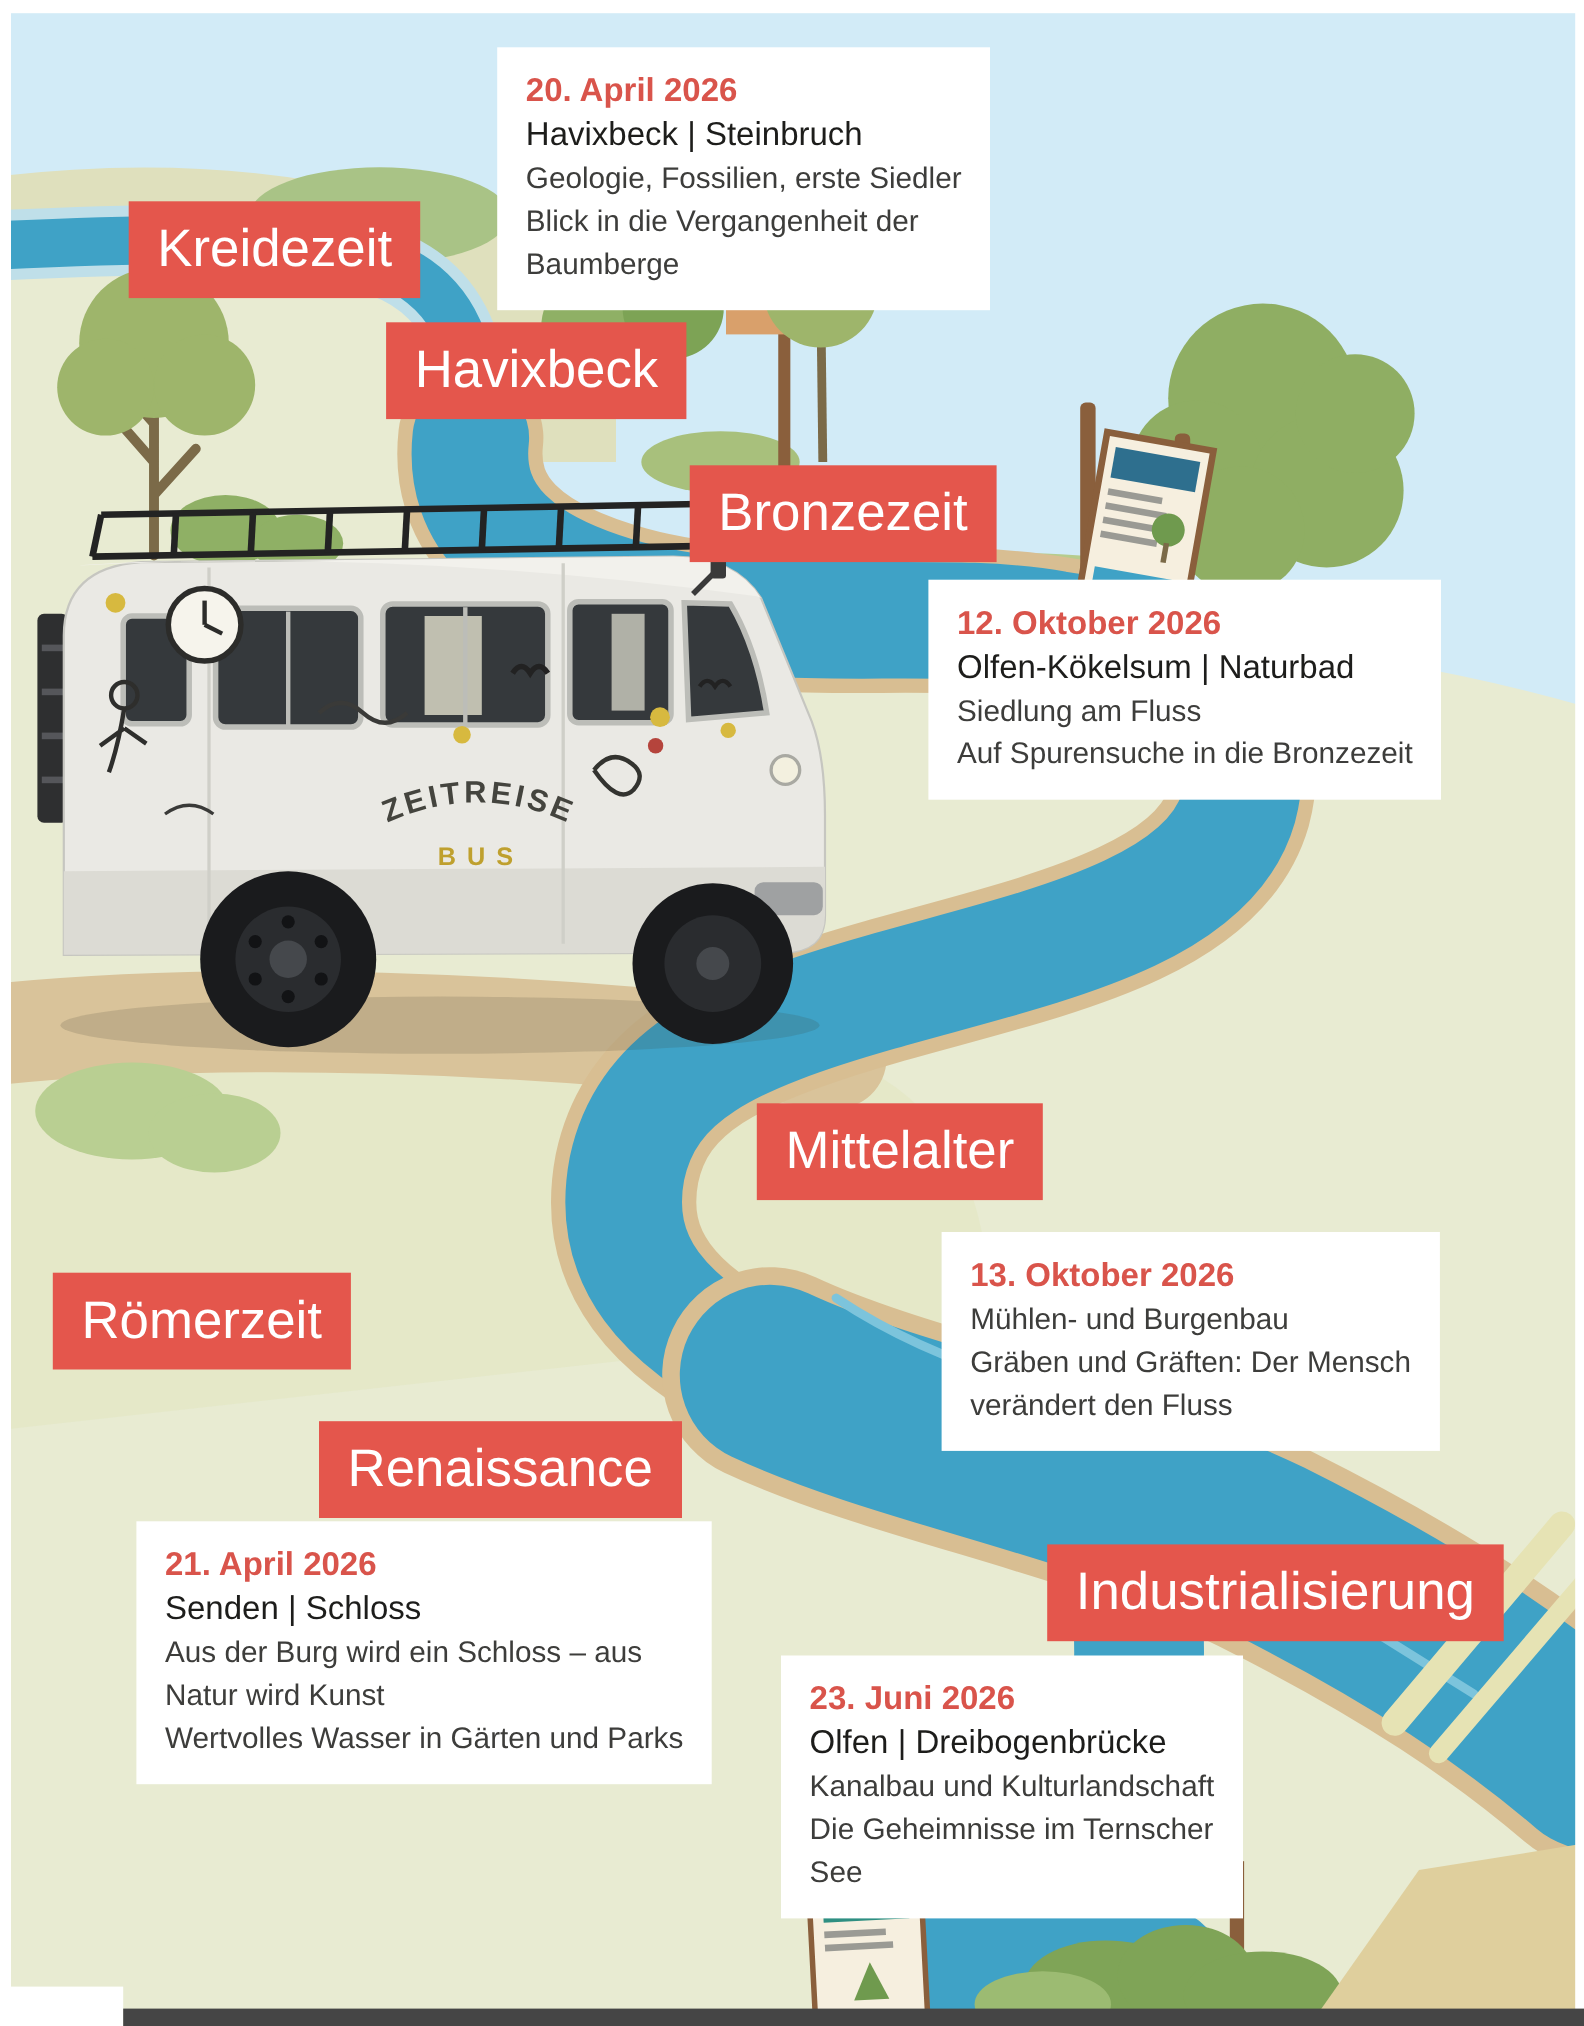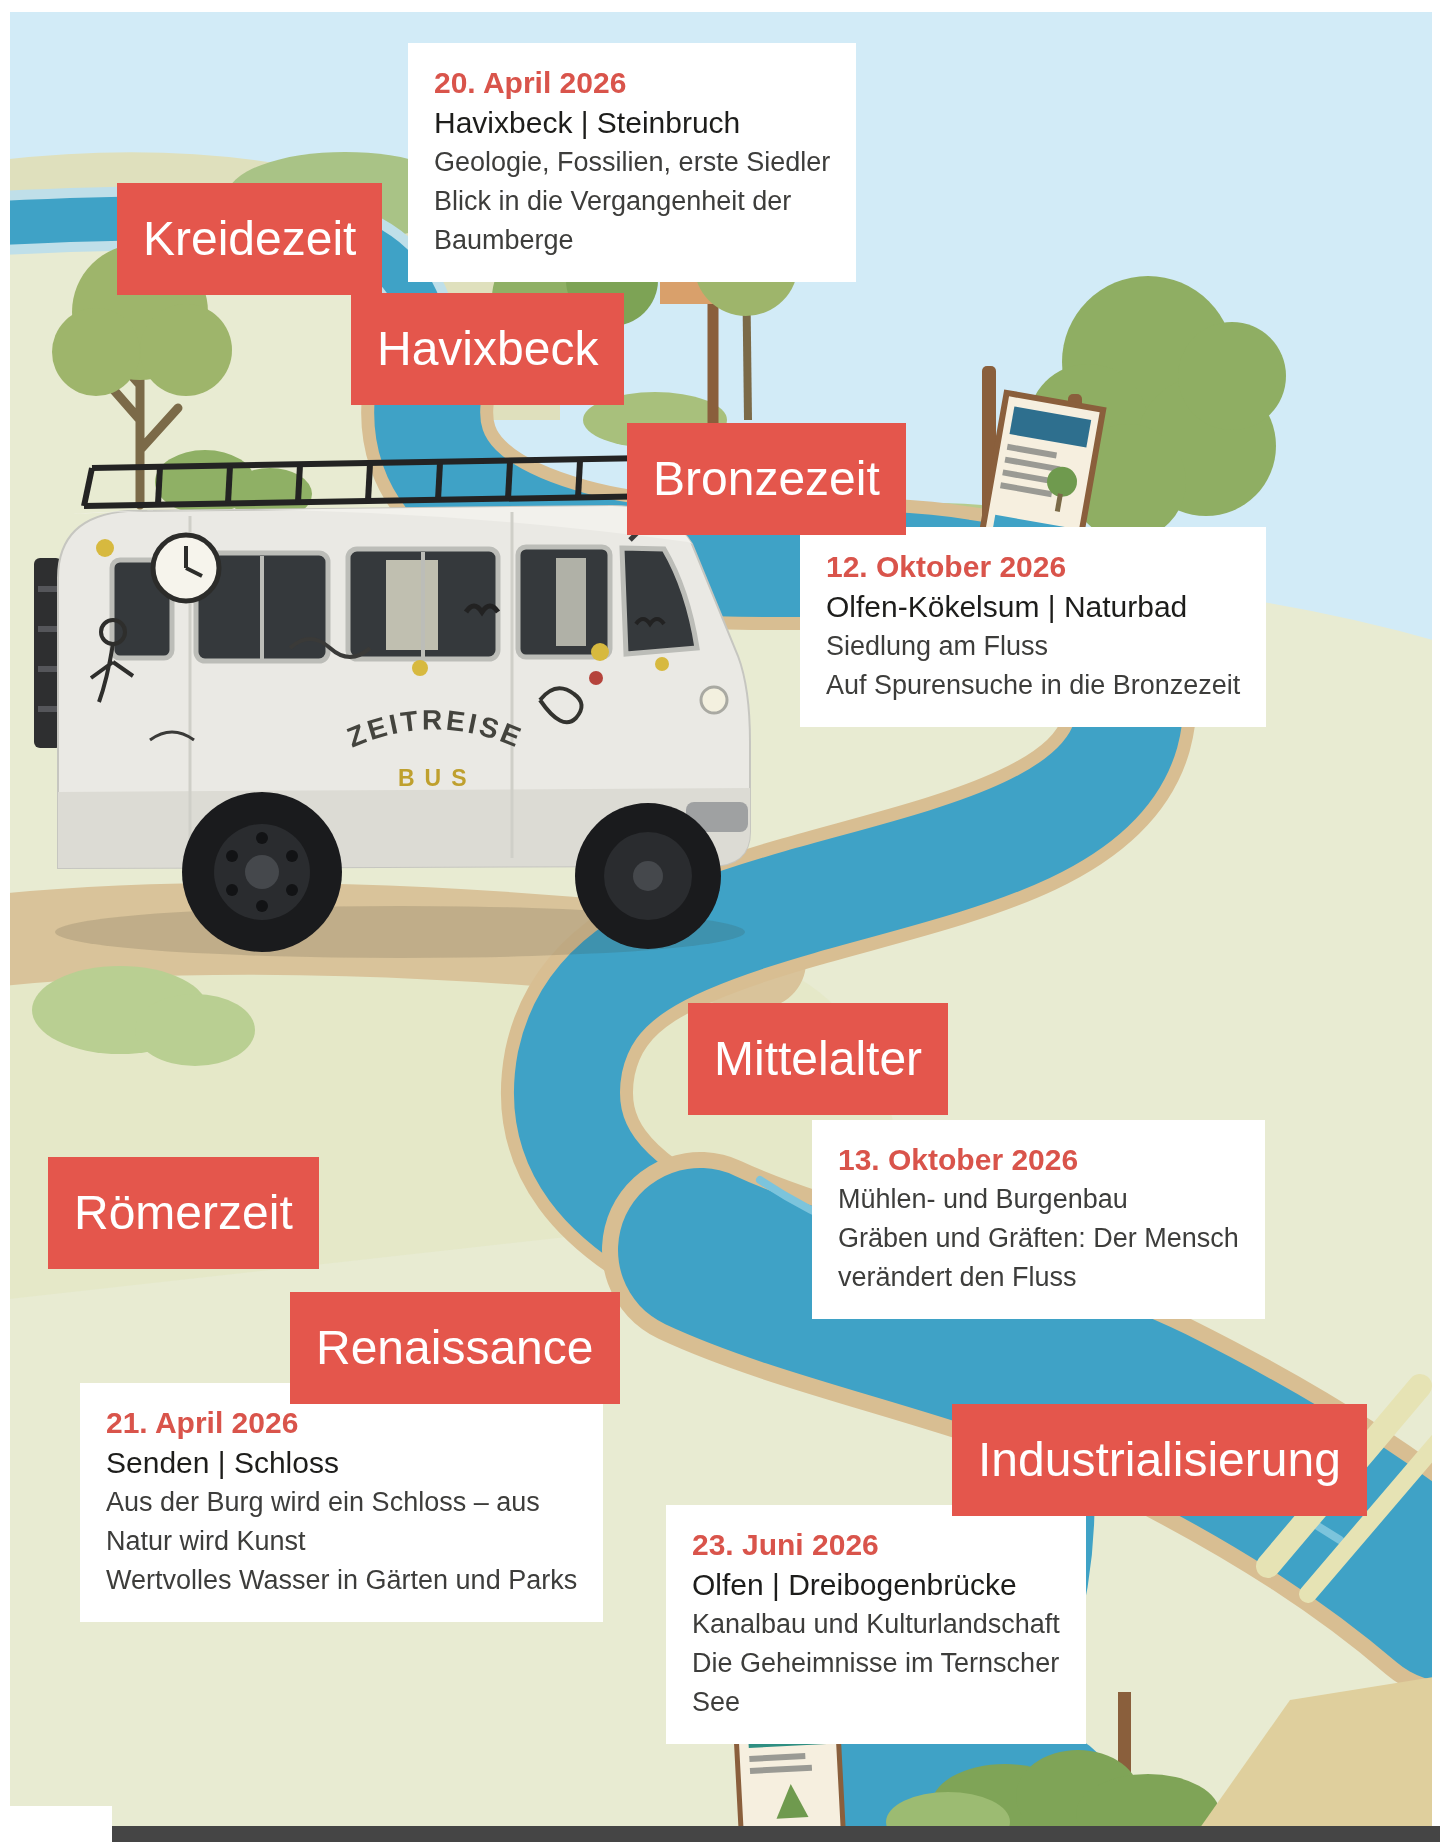--- a/index.html
+++ b/index.html
@@ -1,21 +1,21 @@
 <!DOCTYPE html>
 <html><head>
 <meta charset="utf-8">
 <style>
   html,body{margin:0;padding:0;background:#ffffff;}
   .page{position:relative;width:1440px;height:1842px;background:#fff;overflow:hidden;
         font-family:"Liberation Sans","DejaVu Sans",sans-serif;}
   .scene{position:absolute;left:0;top:0;width:1440px;height:1842px;}
   .era{position:absolute;background:#e4564c;color:#fff;font-size:48px;line-height:56px;
-       padding:28px 26px;white-space:nowrap;z-index:4;}
-  .card{position:absolute;background:#fff;padding:20px 26px 22px 26px;z-index:3;}
+       padding:16px 26px;white-space:nowrap;z-index:4;}
+  .card{position:absolute;background:#fff;padding:20px 26px 22px 26px;z-index:3;margin-left:44px;}
   .card .date{color:#d9544b;font-weight:bold;font-size:30px;line-height:40px;white-space:nowrap;}
   .card .loc{color:#1d1d1b;font-weight:normal;font-size:30px;line-height:40px;white-space:nowrap;}
   .card .desc{color:#3d3d3b;font-size:27px;line-height:39px;white-space:pre;}
 </style>
 </head>
 <body>
 
 <div class="page">
 
   <svg class="scene" viewBox="0 0 1440 1842">

